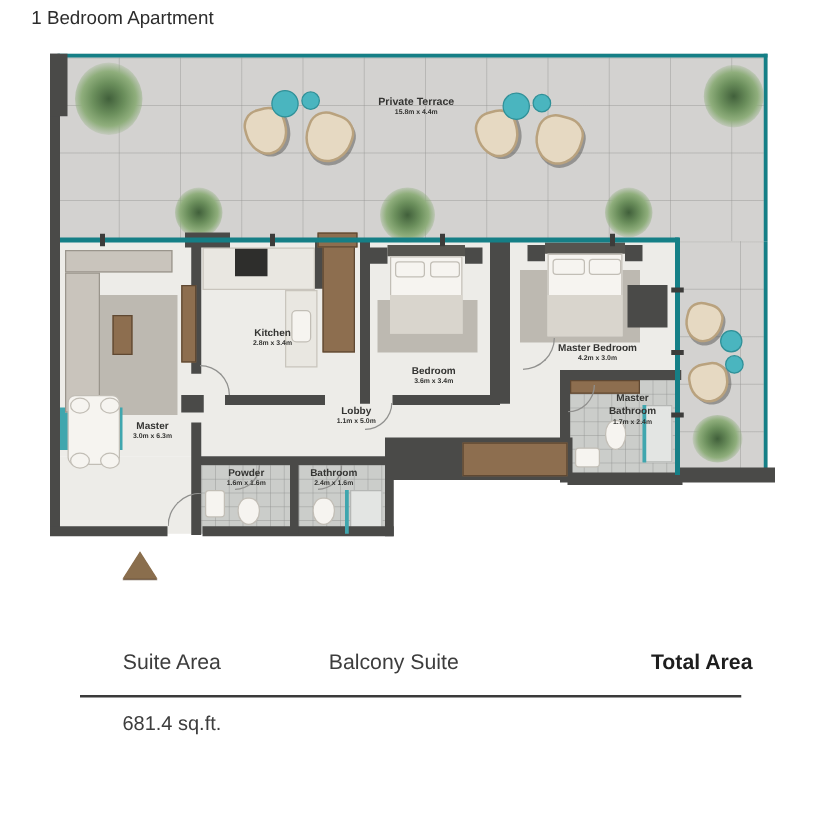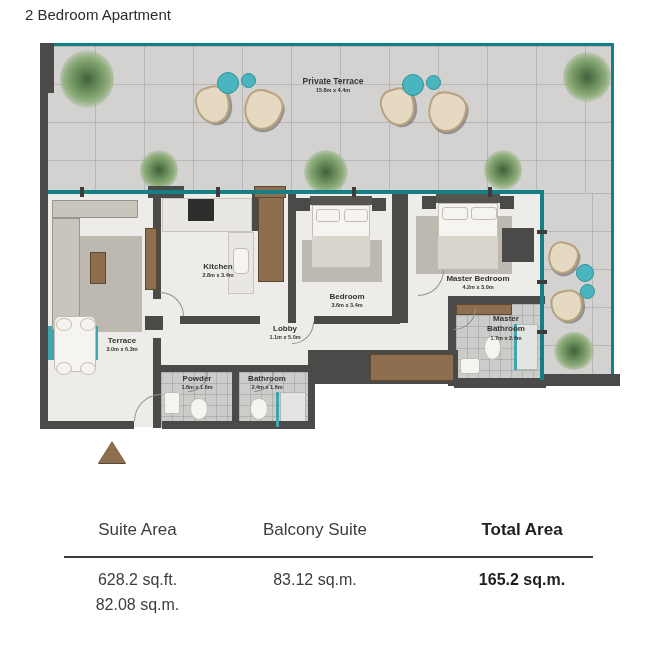--- a/index.html
+++ b/index.html
@@ -53,21 +53,21 @@
   .a-head{font-size:17px;height:22px;}
   .a-gap{height:26px;}
   .a-v{font-size:16px;height:22px;margin-top:3px;}
   .total .a-head{font-weight:700;color:#1e1e1e;}
   .total .a-v{font-weight:700;color:#1e1e1e;}
   .divider{position:absolute;left:64px;top:556px;width:529px;height:2px;background:#3a3a3a;}
 </style>
 </head>
 <body>
 
-<div class="page-title">2 Bedroom Apartment</div>
+<div class="page-title">1 Bedroom Apartment</div>
 
 <div class="plan">
 
   <div class="abs floor-tile" style="left:6px;top:3px;width:568px;height:150px;border-top:3px solid #157f86;border-right:3px solid #157f86;box-sizing:border-box;"></div>
   <div class="abs floor-tile" style="left:503px;top:153px;width:71px;height:185px;border-right:3px solid #157f86;box-sizing:border-box;"></div>
   <div class="abs floor-in" style="left:8px;top:153px;width:495px;height:172px;"></div>
   <div class="abs floor-in" style="left:8px;top:325px;width:107px;height:62px;"></div>
   <div class="abs floor-wet" style="left:121px;top:332px;width:71px;height:55px;"></div>
   <div class="abs floor-wet" style="left:199px;top:332px;width:69px;height:55px;"></div>
   <div class="abs floor-wet" style="left:416px;top:264px;width:84px;height:80px;z-index:3;"></div>
@@ -182,21 +182,21 @@
   <div class="arc" style="left:414px;top:268px;width:22px;height:22px;transform:rotate(90deg);"></div>
   <div class="arc" style="left:148px;top:332px;width:20px;height:20px;transform:rotate(90deg);"></div>
   <div class="arc" style="left:214px;top:332px;width:20px;height:20px;transform:rotate(90deg);"></div>
   <div class="arc" style="left:94px;top:354px;width:27px;height:27px;transform:rotate(-90deg);"></div>
 
   <div class="room-label" style="left:293px;top:36px;">
     <div class="rl-name" style="font-size:8.5px;">Private Terrace</div>
     <div class="rl-dims">15.8m x 4.4m</div>
   </div>
   <div class="room-label" style="left:82px;top:296px;">
-    <div class="rl-name">Terrace</div>
+    <div class="rl-name">Master</div>
     <div class="rl-dims">3.0m x 6.3m</div>
   </div>
   <div class="room-label" style="left:178px;top:222px;">
     <div class="rl-name">Kitchen</div>
     <div class="rl-dims">2.8m x 3.4m</div>
   </div>
   <div class="room-label" style="left:245px;top:284px;">
     <div class="rl-name">Lobby</div>
     <div class="rl-dims">1.1m x 5.0m</div>
   </div>
@@ -220,26 +220,23 @@
     <div class="rl-name">Master Bathroom</div>
     <div class="rl-dims">1.7m x 2.4m</div>
   </div>
 
   <div class="entrance-arrow" style="left:58px;top:401px;"></div>
 </div>
 
 <div class="area-col" style="left:65px;width:145px;">
   <div class="a-head">Suite Area</div>
   <div class="a-gap"></div>
-  <div class="a-v">628.2 sq.ft.</div>
-  <div class="a-v">82.08 sq.m.</div>
+  <div class="a-v">681.4 sq.ft.</div>
 </div>
 <div class="area-col" style="left:240px;width:150px;">
   <div class="a-head">Balcony Suite</div>
   <div class="a-gap"></div>
-  <div class="a-v">83.12 sq.m.</div>
-</div>
-<div class="area-col total" style="left:442px;width:160px;">
+</div>
+<div class="area-col total" style="left:442px;width:160px;text-align:right;">
   <div class="a-head">Total Area</div>
   <div class="a-gap"></div>
-  <div class="a-v">165.2 sq.m.</div>
 </div>
 <div class="divider"></div>
 
 </body></html>

